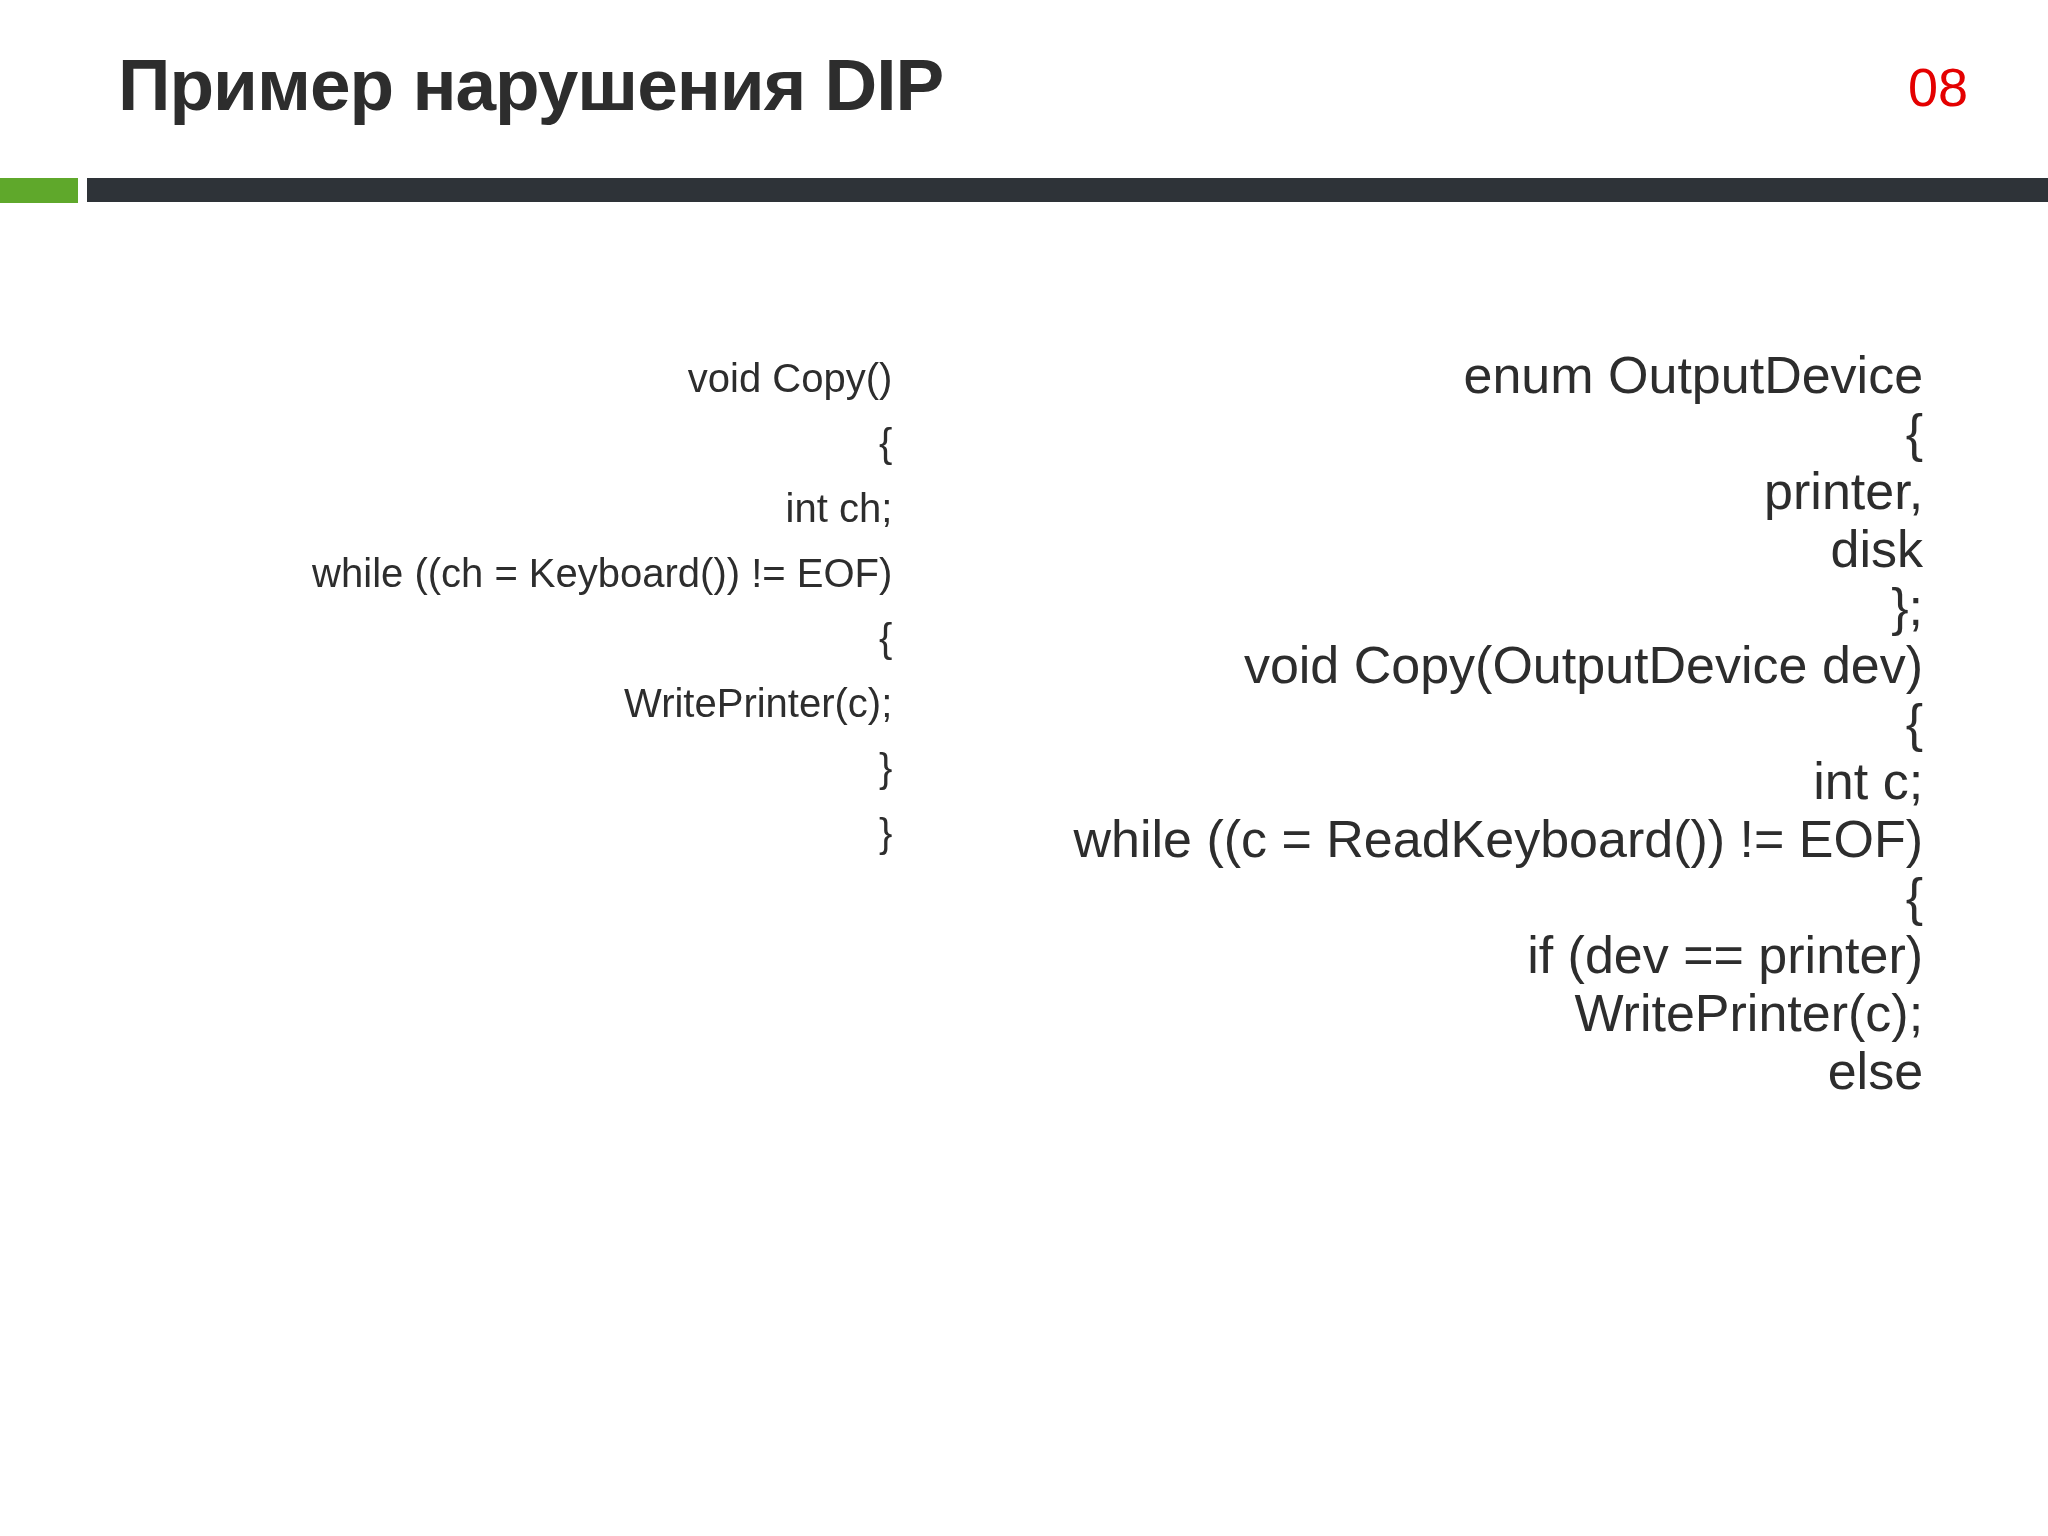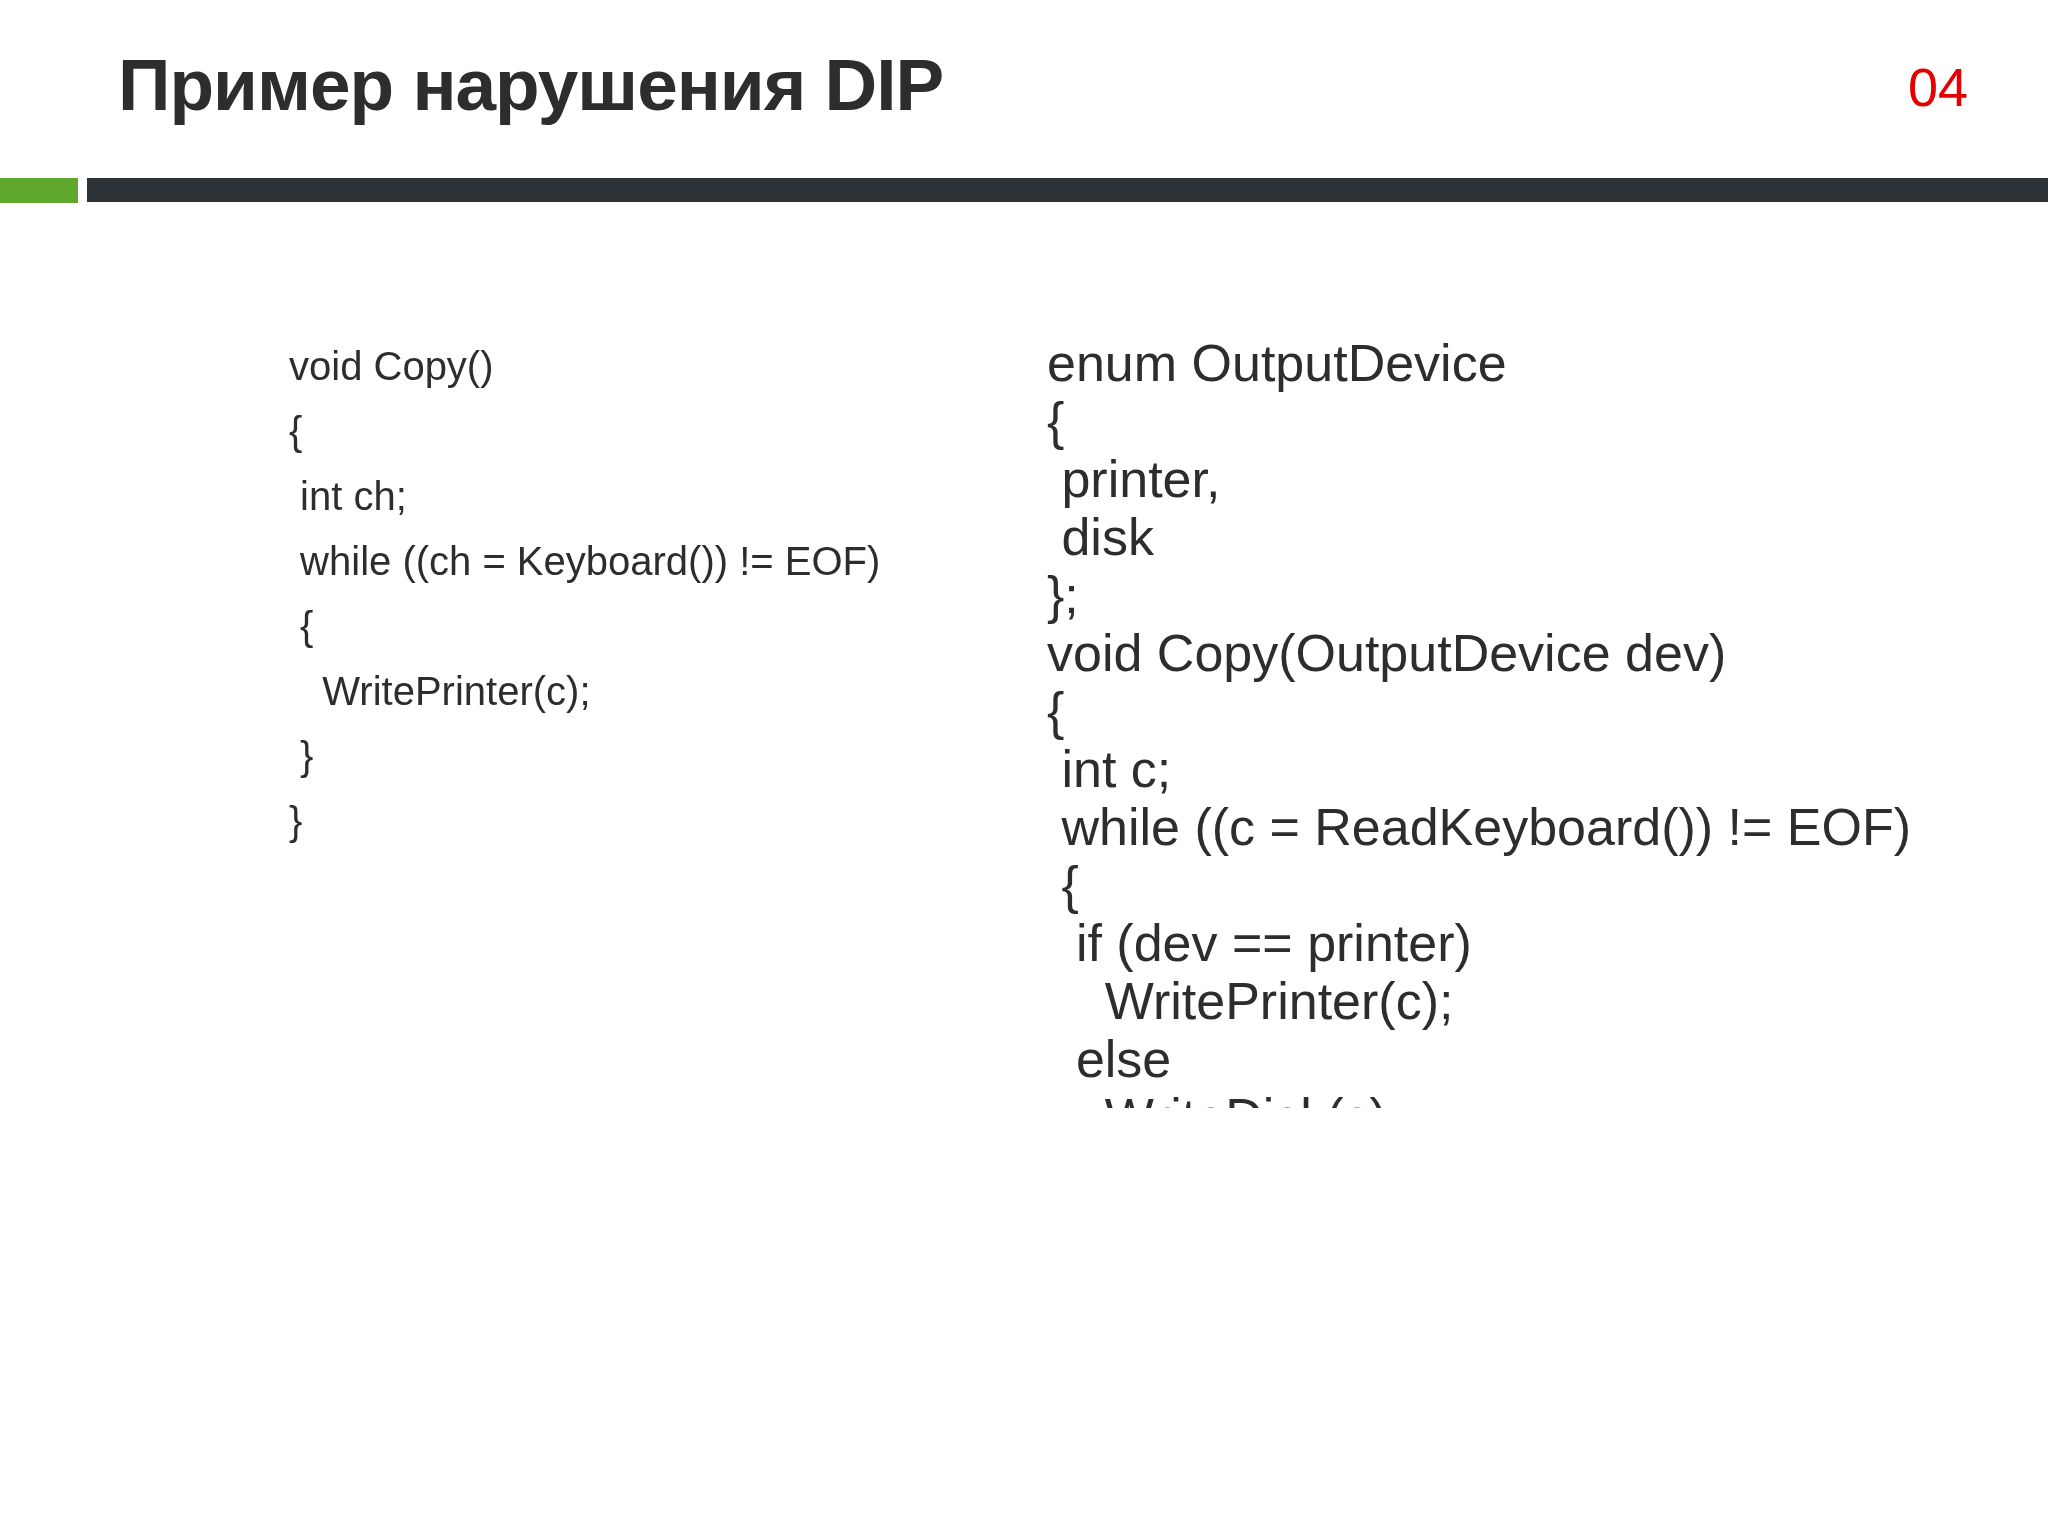--- a/index.html
+++ b/index.html
@@ -48,25 +48,26 @@
   .divider-dark {
     position: absolute;
     left: 87px;
     top: 178px;
     width: 1961px;
     height: 24px;
     background: #2e3338;
   }
   .code {
     position: absolute;
-    margin: 4px;
+    margin: 16px;
     font-family: "Liberation Sans", sans-serif;
     color: #2d2d2d;
     white-space: pre;
     font-weight: 400;
+    text-align: right;
   }
   .code-left {
     left: 285px;
     top: 330px;
     font-size: 40px;
     line-height: 65px;
   }
   .code-right {
     left: 1043px;
     top: 330px;
@@ -74,21 +75,21 @@
     line-height: 58px;
   }
 </style>
 </head>
 <body>
 
 <div class="slide">
 
   <h1 class="slide-title">Пример нарушения DIP</h1>
 
-  <div class="page-number">04</div>
+  <div class="page-number">08</div>
 
   <div class="divider-green"></div>
 
   <div class="divider-dark"></div>
 
   <pre class="code code-left">void Copy()
 {
  int ch;
  while ((ch = Keyboard()) != EOF)
  {

